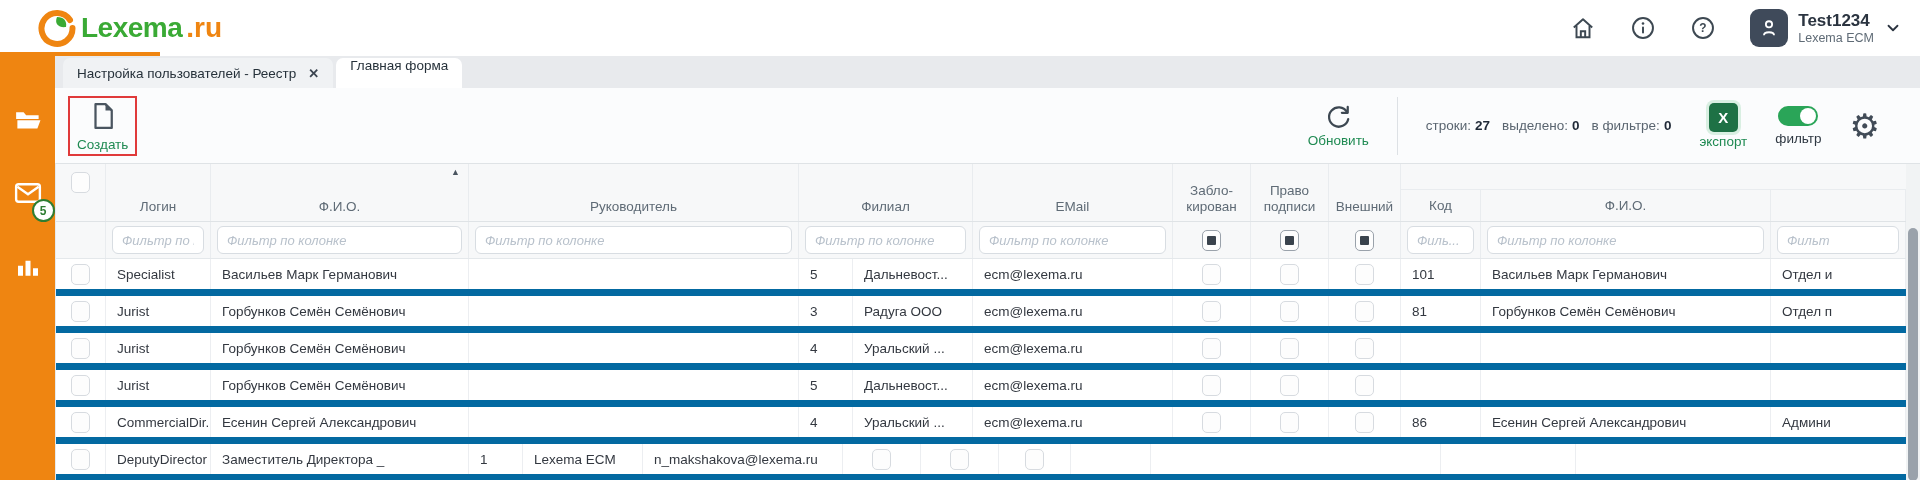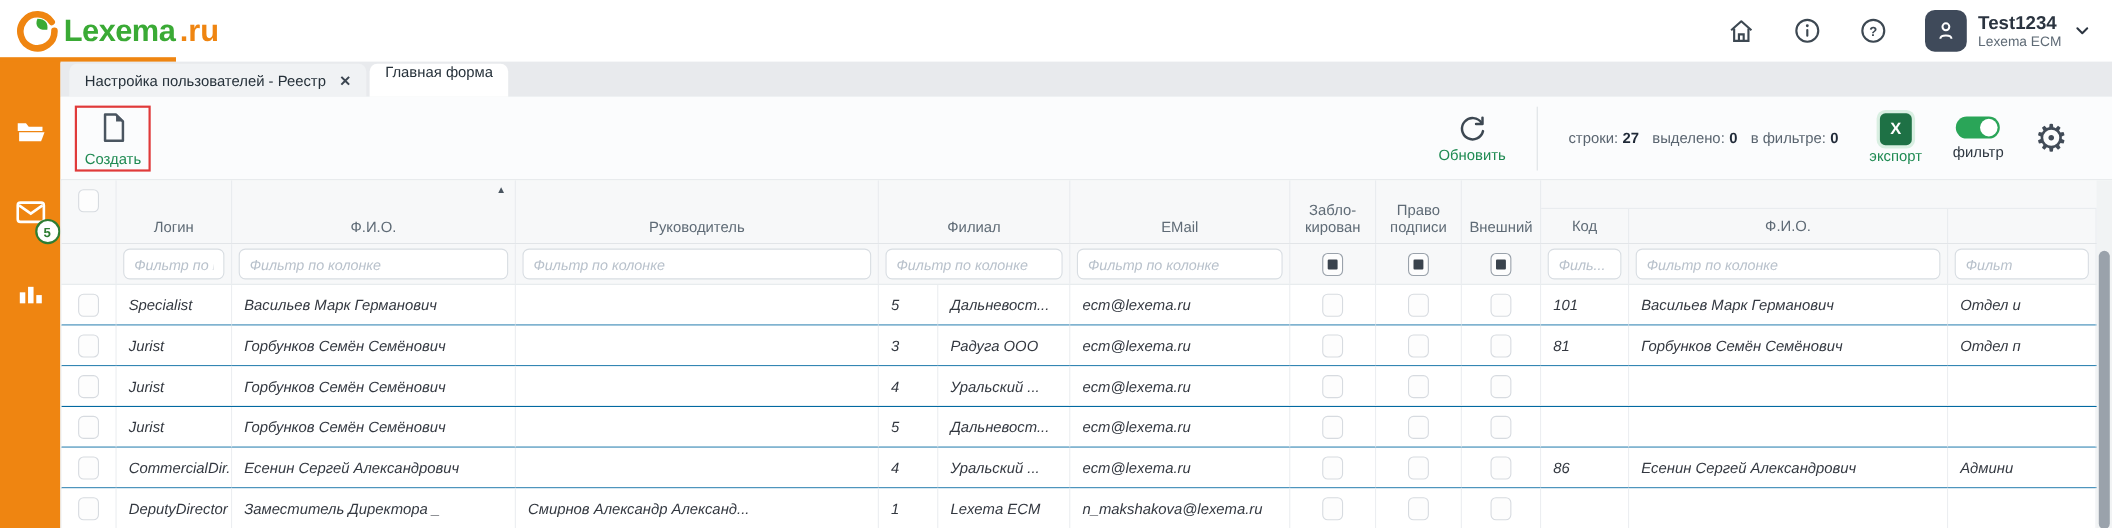--- a/index.html
+++ b/index.html
@@ -4,21 +4,21 @@
 <style>
   :root{
     --accent-orange:#EF8511; --accent-green:#1F8A52; --excel-green:#1E7145;
     --toggle-green:#2AA558; --highlight-red:#E03A3A; --header-text:#5F6B76; --body-text:#333840;
   }
   *{box-sizing:border-box; margin:0; padding:0;}
   html,body{width:1920px; height:480px; overflow:hidden; font-family:"Liberation Sans",sans-serif; background:#fff;}
   .stage{position:relative; width:1920px; height:480px; background:#fff;}
 
   
-  .topbar{position:absolute; left:0; top:0; width:1920px; height:56px; background:#fff; display:flex; align-items:center;}
+  .topbar{position:absolute; left:0; top:0; width:1920px; height:56px; background:#fff; display:flex; align-items:center;padding-left:23px;}
   .logo{display:flex; align-items:center; gap:4px; padding-left:14px;}
   .logo-word{font-size:28px; font-weight:bold; color:#3aaa35; letter-spacing:-.5px;}
   .logo-tld{font-size:28px; font-weight:bold; color:var(--accent-orange);}
   .logo-underline{position:absolute; left:0; top:52px; width:160px; height:5px; background:var(--accent-orange);}
   .top-right{margin-left:auto; display:flex; align-items:center; gap:34px; padding-right:18px;}
   .tico{width:26px; height:26px; color:#3d4852;}
   .userbox{display:flex; align-items:center; gap:10px;}
   .avatar{width:38px; height:38px; border-radius:9px; background:#3f4a5a; display:flex; align-items:center; justify-content:center;}
   .uname{font-size:17px; font-weight:bold; color:#2b3440; line-height:1.15;}
   .uorg{font-size:12.5px; color:#5f6b76;}
@@ -66,21 +66,21 @@
   .hgrp{width:505px; display:flex; flex-direction:column;}
   .hgrp-top{height:26px; border-bottom:1px solid #e9ecef;}
   .hgrp-bot{height:32px; display:flex;}
   .hgrp-bot .hc{padding-bottom:7px;}
 
   .gfilter{display:flex; height:37px; background:#f7f8f9; border-bottom:1px solid #e4e8eb;}
   .fc{border-right:1px solid #e9ecef; display:flex; align-items:center; justify-content:center; overflow:hidden;}
   .fc input{width:calc(100% - 12px); height:28px; border:1px solid #d8dde2; border-radius:6px; padding:0 9px; font-size:13px; font-family:"Liberation Sans",sans-serif; color:#333; background:#fff; outline:none;}
   .fc input::placeholder{color:#b8c1cb; font-style:italic;}
 
-  .grow{display:flex; height:37px; border-bottom:1px solid #0369a1; background:#fff;font-style:italic;}
+  .grow{display:flex; height:37px; border-bottom:7px solid #0369a1; background:#fff;}
   .gc{border-right:1px solid #eceef1; display:flex; align-items:center; padding:0 11px; font-size:13.5px; color:var(--body-text); white-space:nowrap; overflow:hidden;}
   .gc.center{justify-content:center; padding:0;}
 
   .cbx{width:19px; height:21px; border:1px solid #d7dbe0; border-radius:5px; background:#fdfdfd; display:inline-flex; align-items:center; justify-content:center;}
   .cbx.tri{border-color:#9aa2ab;}
   .tri-in{width:9px; height:9px; background:#3a434d; border-radius:1px;}
 
   .vscroll{position:absolute; right:0; top:0; width:14px; height:317px; background:#f1f3f4;}
   .vthumb{position:absolute; left:2px; right:2px; top:64px; bottom:0; background:#9aa2ab; border-radius:6px;}
 </style>
@@ -404,21 +404,20 @@
           <div class="gc c-kod">86</div>
           <div class="gc c-fio2">Есенин Сергей Александрович</div>
           <div class="gc c-dept">Админи</div>
         </div>
         <div class="grow">
           <div class="gc c-sel center">
             <span class="cbx"></span>
           </div>
           <div class="gc c-login">DeputyDirector</div>
           <div class="gc c-fio">Заместитель Директора _</div>
-          <div class="gc c-ruk">Смирнов Александр Александ...</div>
           <div class="gc c-filc">1</div>
           <div class="gc c-filn">Lexema ECM</div>
           <div class="gc c-email">n_makshakova@lexema.ru</div>
           <div class="gc c-blk center">
             <span class="cbx"></span>
           </div>
           <div class="gc c-sign center">
             <span class="cbx"></span>
           </div>
           <div class="gc c-ext center">

